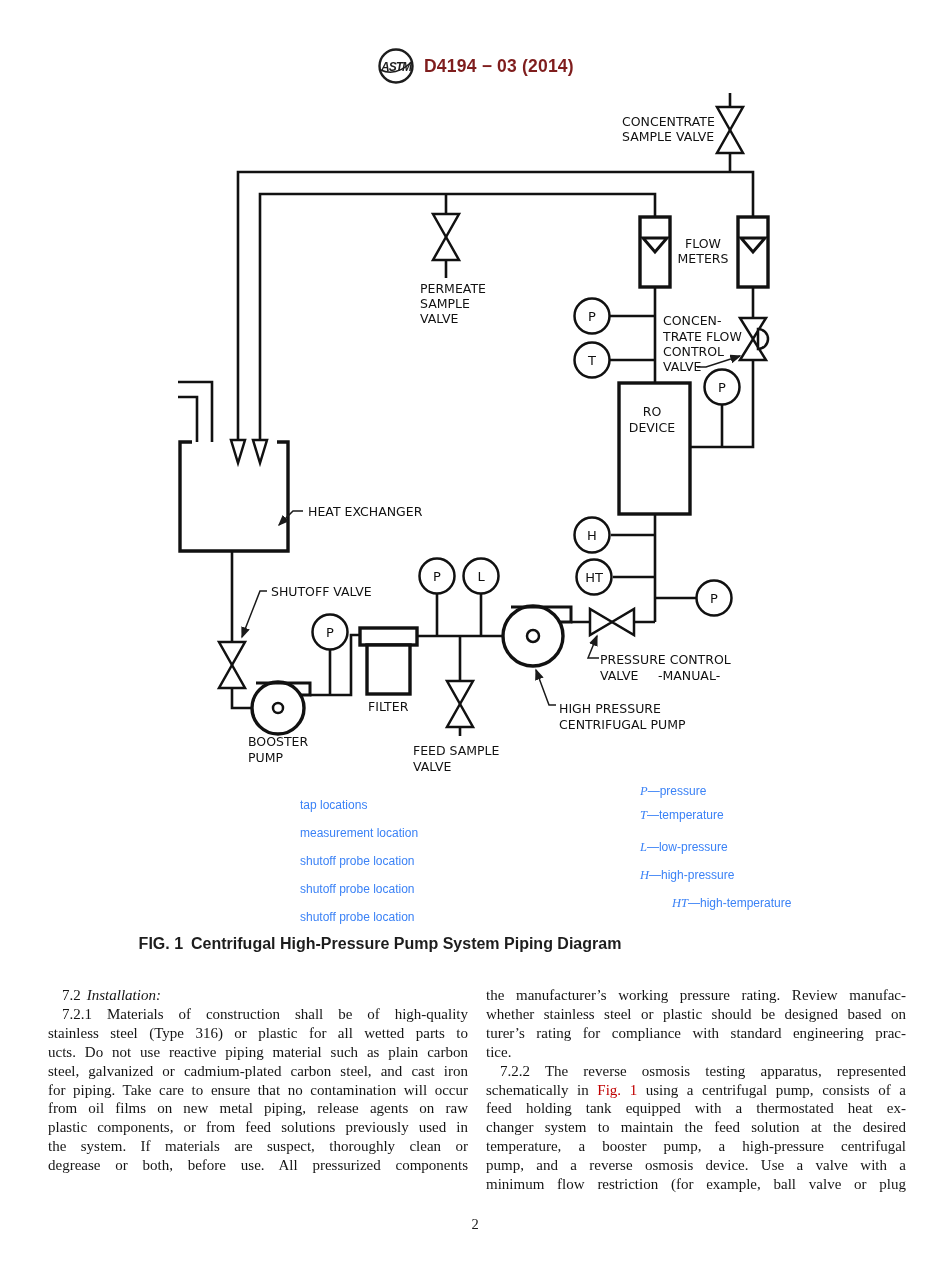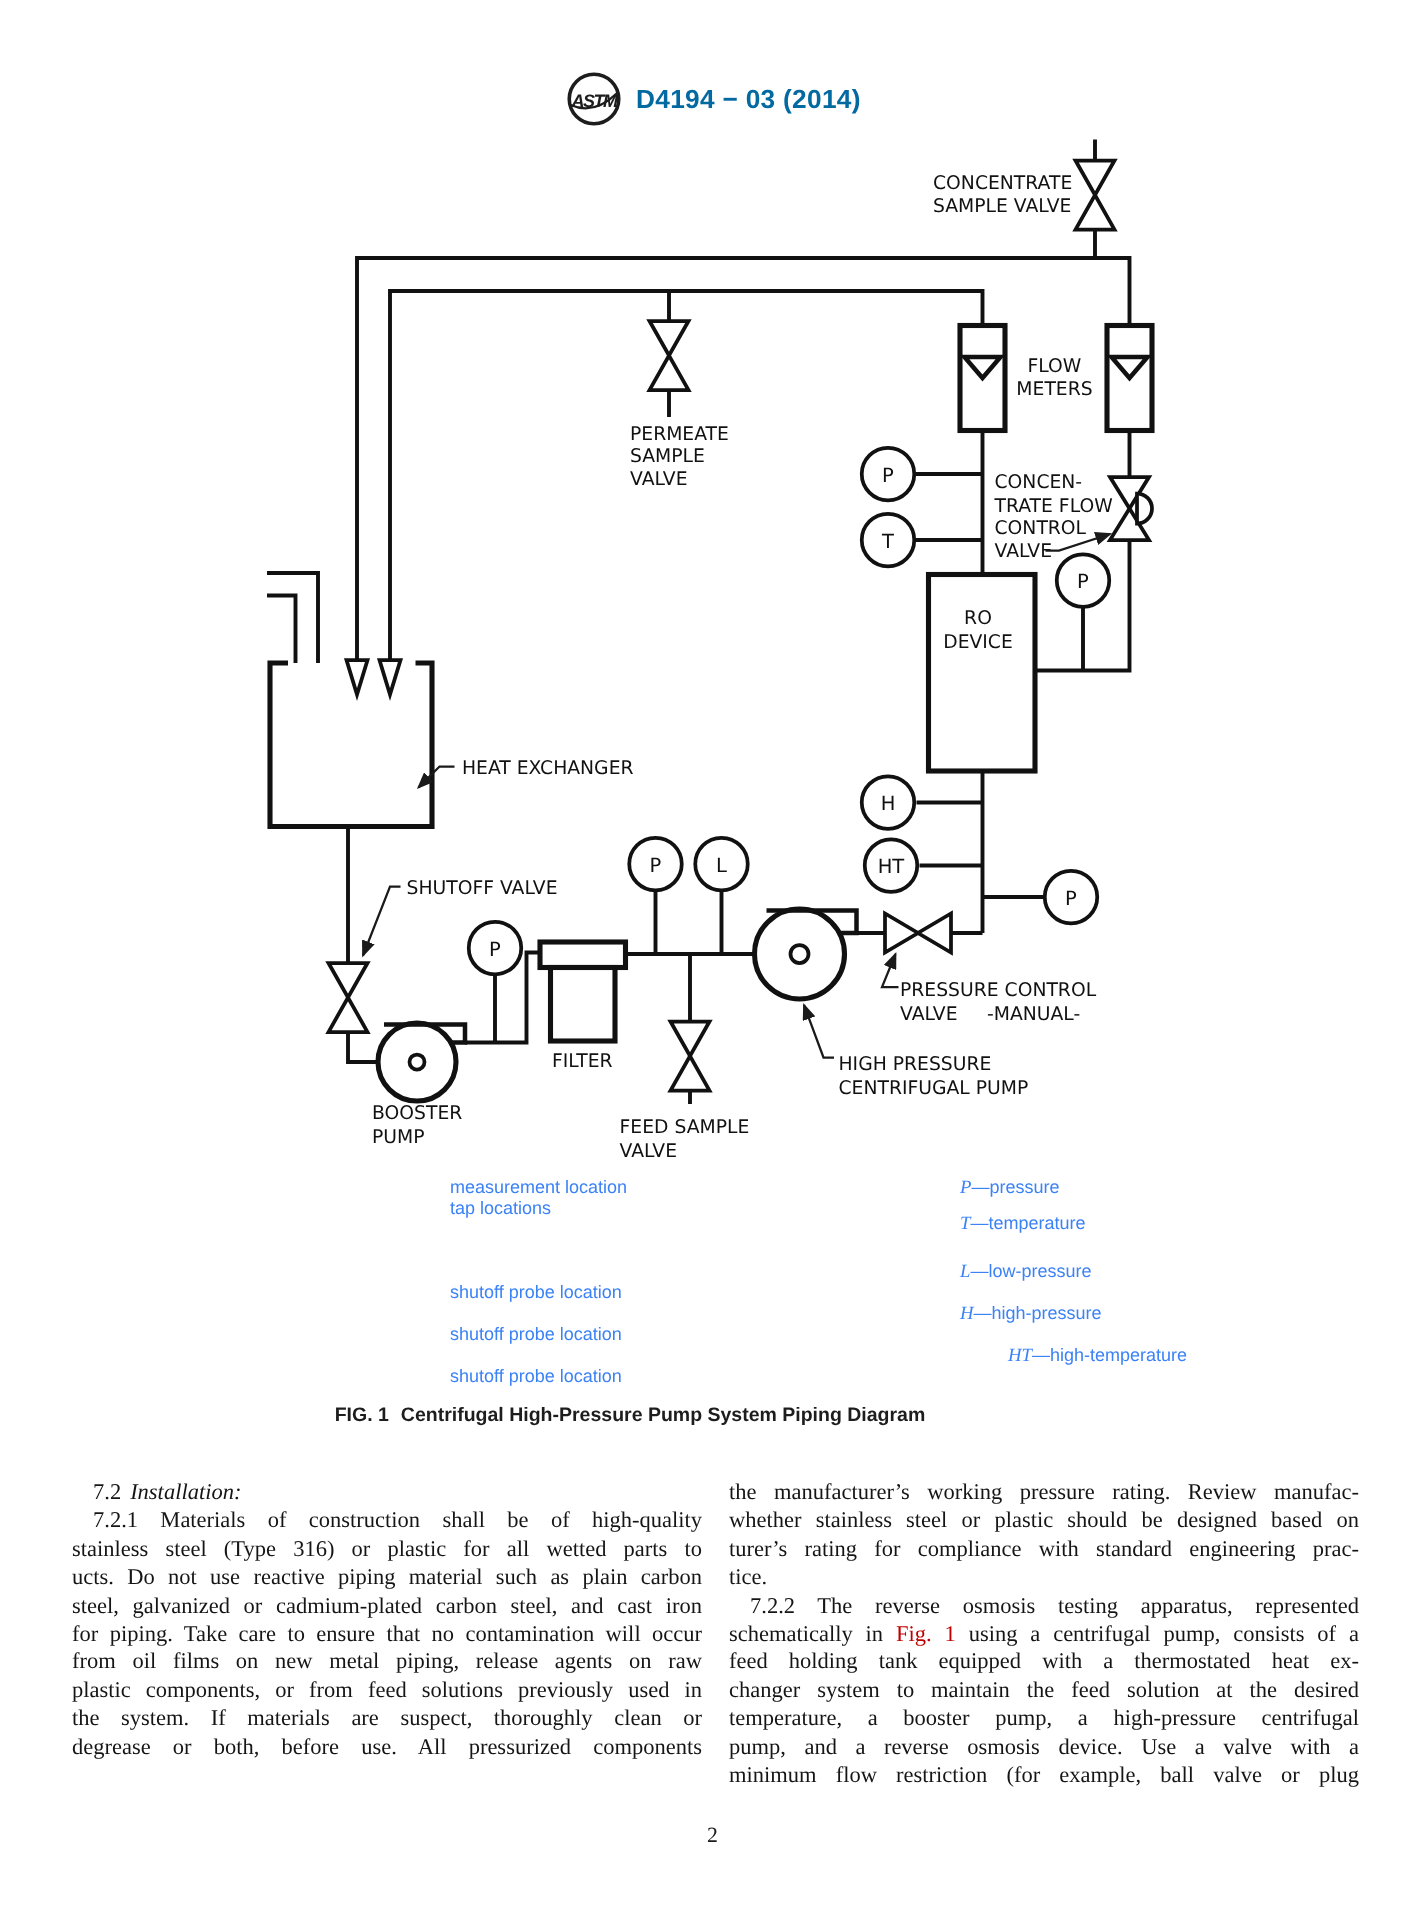--- a/index.html
+++ b/index.html
@@ -1,37 +1,37 @@
 <!DOCTYPE html>
 <html><head>
 <meta charset="utf-8">
 <style>
   html,body{margin:0;padding:0;background:#ffffff;}
   #page{position:relative;width:950px;height:1272px;background:#fff;overflow:hidden;
         font-family:"Liberation Serif",serif;color:#1a1a1a;}
   
   #hdr{position:absolute;left:377px;top:46px;display:flex;align-items:center;}
   #hdr .desig{font-family:"Liberation Sans",sans-serif;font-weight:bold;font-size:17.5px;
-              color:#0369a1;margin-left:9px;letter-spacing:.2px;}
+              color:#7f1d1d;margin-left:9px;letter-spacing:.2px;}
   
   #fig{position:absolute;left:0;top:0;}
   .pipe{stroke:#111;stroke-width:2.6;fill:none;}
   .comp{stroke:#111;stroke-width:3.4;fill:#fff;}
   .compn{stroke:#111;stroke-width:3;fill:none;}
   .valve{stroke:#111;stroke-width:2.5;fill:#fff;}
   .lead{stroke:#1a1a1a;stroke-width:1.5;fill:none;}
   .dlabel{font-family:"DejaVu Sans",sans-serif;font-size:12.5px;fill:#111;}
   .glabel{font-family:"DejaVu Sans",sans-serif;font-size:13px;fill:#111;text-anchor:middle;}
   .mid{text-anchor:middle;}
   
   .lg{position:absolute;font-family:"Liberation Sans",sans-serif;font-size:12px;color:#3b82f6;}
   .lg .sym{font-family:"Liberation Serif",serif;font-style:italic;font-size:12.5px;}
   
   #cap{position:absolute;left:0;top:935px;width:760px;text-align:center;
-       font-family:"Liberation Sans",sans-serif;font-weight:bold;font-size:13px;color:#1d1d1d;padding-left:40px;}
+       font-family:"Liberation Sans",sans-serif;font-weight:bold;font-size:16px;color:#1d1d1d;}
   #cap .t{margin-left:8px;}
   
   .col{position:absolute;top:986px;width:420px;font-size:15px;line-height:18.9px;color:#151515;}
   #colL{left:48px;} #colR{left:486px;}
   .jl{text-align:justify;text-align-last:justify;}
   .jlast{text-align:justify;text-align-last:left;}
   .ind{text-indent:14px;}
   .it{font-style:italic;margin-left:6px;}
   .figlink{color:#c00000;}
   #pgno{position:absolute;left:0;top:1216px;width:950px;text-align:center;font-size:14.5px;}
@@ -191,21 +191,21 @@
 
     <text class="dlabel" x="600" y="664">PRESSURE CONTROL</text>
     <text class="dlabel" x="600" y="680">VALVE</text>
     <text class="dlabel" x="658" y="680">-MANUAL-</text>
 
     <text class="dlabel" x="559" y="713">HIGH PRESSURE</text>
     <text class="dlabel" x="559" y="729">CENTRIFUGAL PUMP</text>
   </svg>
 
   <div class="lg" style="left:300px;top:798px;text-align:right;">tap locations</div>
-  <div class="lg" style="left:300px;top:784px;">measurement location</div>
+  <div class="lg" style="left:300px;top:826px;">measurement location</div>
   <div class="lg" style="left:300px;top:854px;">shutoff probe location</div>
   <div class="lg" style="left:300px;top:882px;">shutoff probe location</div>
   <div class="lg" style="left:300px;top:910px;">shutoff probe location</div>
 
   <div class="lg" style="left:640px;top:784px;"><span class="sym">P</span><span>—pressure</span></div>
   <div class="lg" style="left:640px;top:808px;"><span class="sym">T</span><span>—temperature</span></div>
   <div class="lg" style="left:640px;top:840px;"><span class="sym">L</span><span>—low-pressure</span></div>
   <div class="lg" style="left:640px;top:868px;"><span class="sym">H</span><span>—high-pressure</span></div>
   <div class="lg" style="left:672px;top:896px;"><span class="sym">HT</span><span>—high-temperature</span></div>
 

